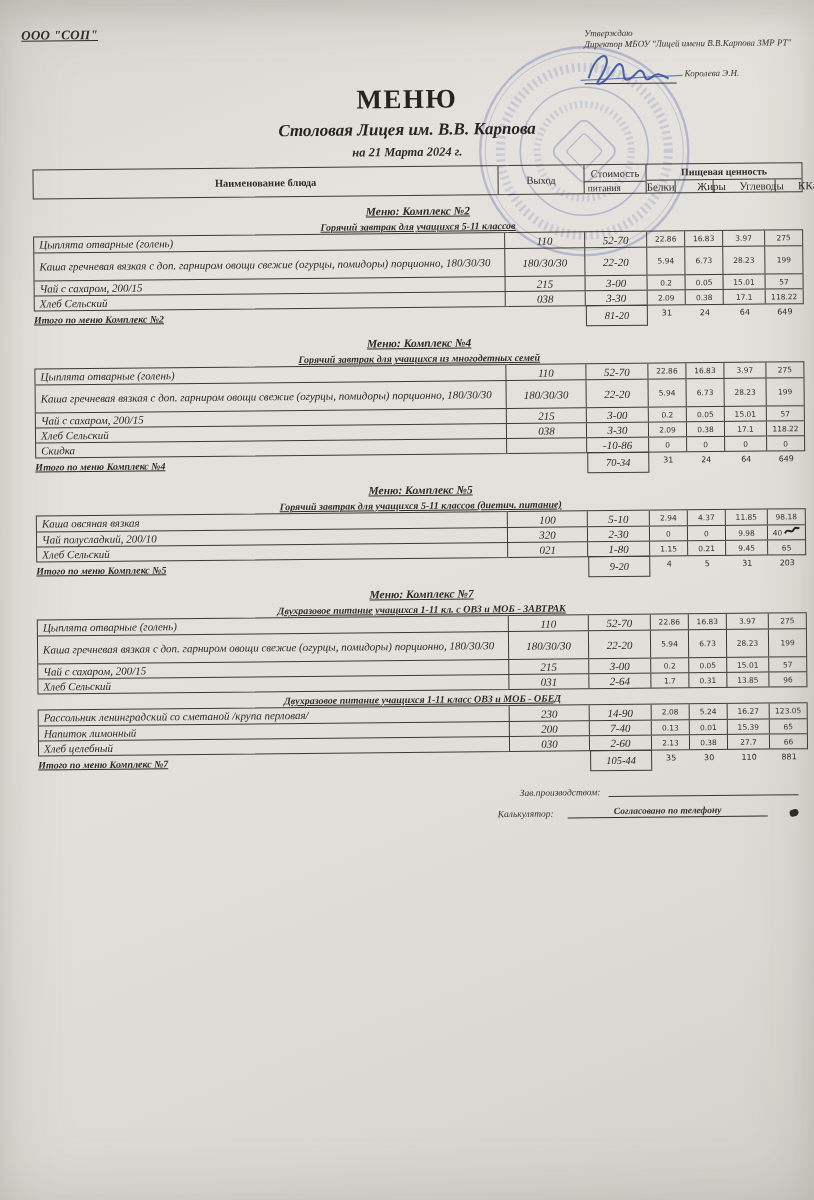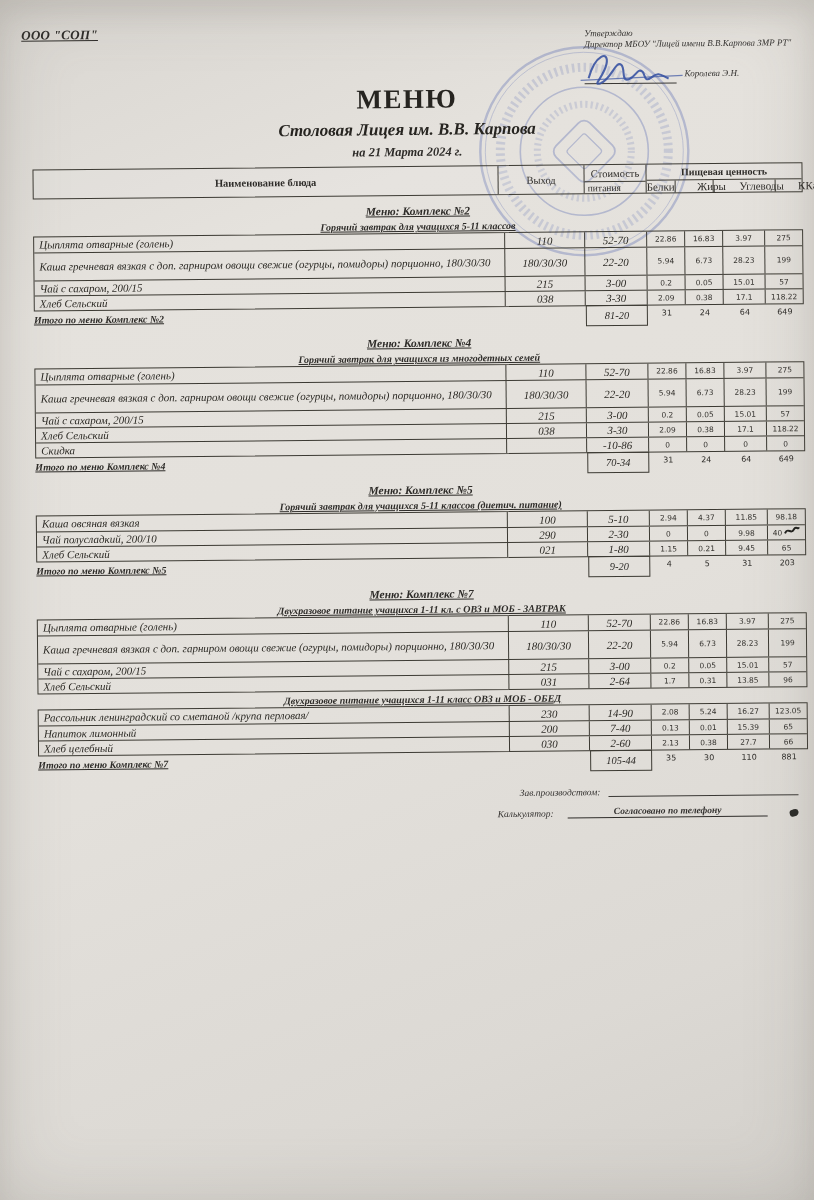--- a/index.html
+++ b/index.html
@@ -269,21 +269,21 @@
                 <div class="c name">Каша овсяная вязкая</div>
                 <div class="c out">100</div>
                 <div class="c cost">5-10</div>
                 <div class="c n">2.94</div>
                 <div class="c n">4.37</div>
                 <div class="c n wide">11.85</div>
                 <div class="c n">98.18</div>
               </div>
               <div class="trow">
                 <div class="c name">Чай полусладкий, 200/10</div>
-                <div class="c out">290</div>
+                <div class="c out">320</div>
                 <div class="c cost">2-30</div>
                 <div class="c n">0</div>
                 <div class="c n">0</div>
                 <div class="c n wide">9.98</div>
                 <div class="c n">40<svg class="ink-mark" width="16" height="11" viewBox="0 0 16 11">
                     <path d="M1 8 C4 1 7 10 10 4 C12 0 14 5 15 2" stroke="#1f1f1c" stroke-width="2" fill="none"></path>
                   </svg></div>
               </div>
               <div class="trow">
                 <div class="c name">Хлеб Сельский</div>

